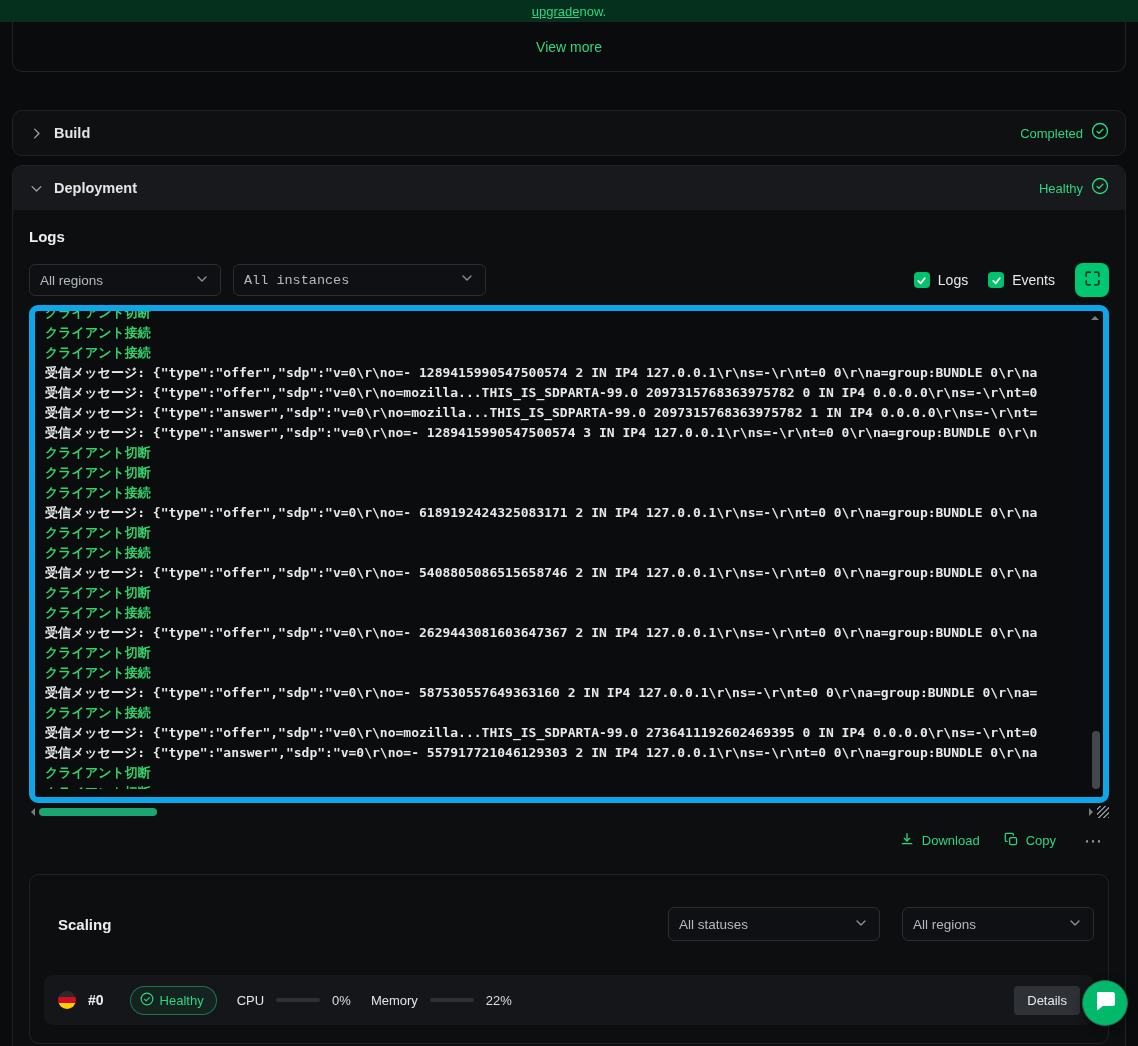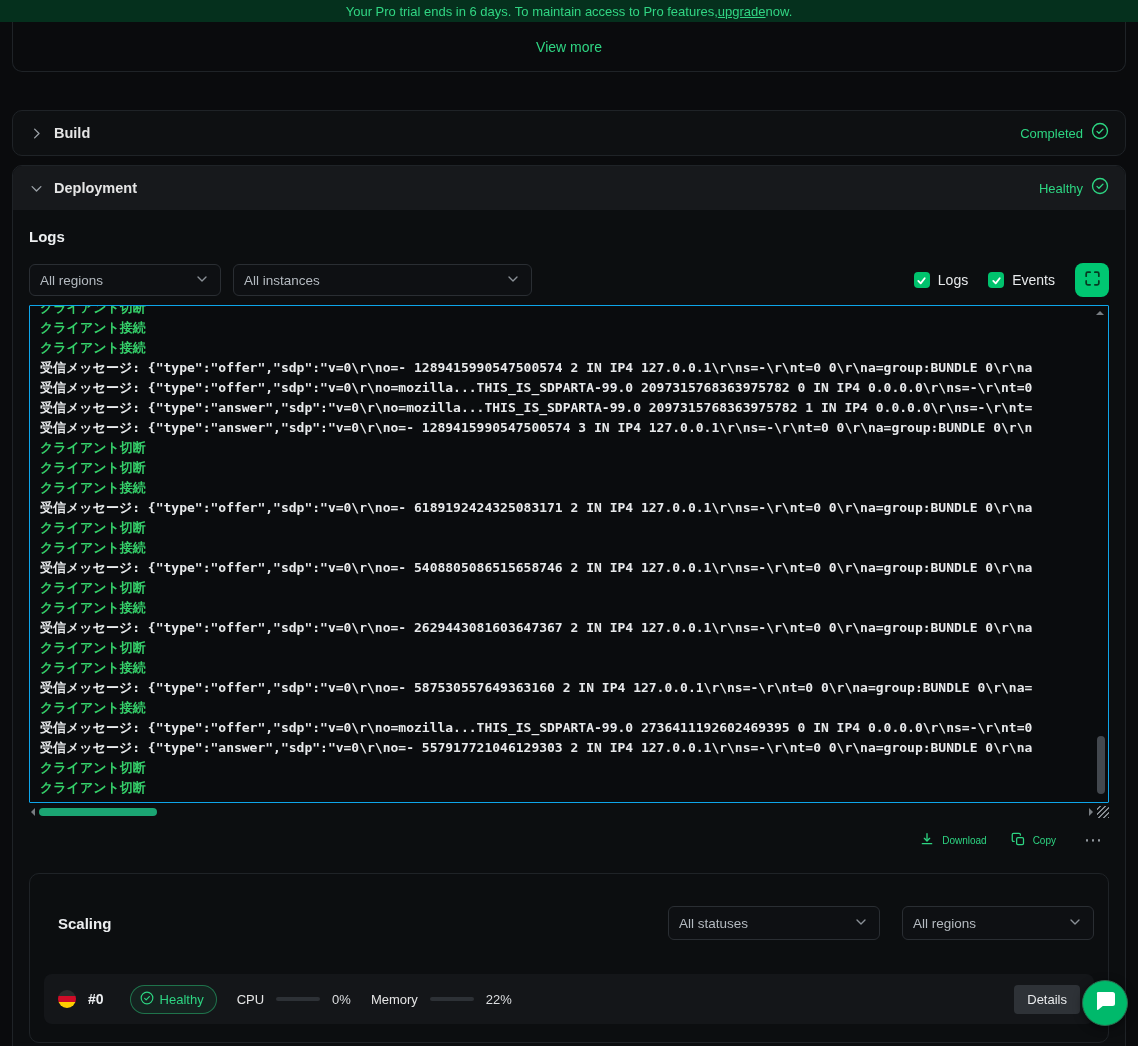--- a/index.html
+++ b/index.html
@@ -46,35 +46,35 @@
   .deployment-body { padding:16px; }
   .logs-title { font-size:15px; font-weight:700; margin-top:2px; color:#eceef0; }
   
   .filters { display:flex; align-items:center; margin-top:18px; gap:12px; }
   .select {
     height:32px; background:#0e1013; border:1px solid #2a2e33; border-radius:6px;
     display:flex; align-items:center; justify-content:space-between;
     padding:0 10px; color:#b4bac0; font-size:13.5px; cursor:pointer;
   }
   .select-regions { width:192px; }
-  .select-instances { width:299px; }
+  .select-instances { width:253px;font-family:Liberation Mono, monospace; }
   .filters-right { margin-left:auto; display:flex; align-items:center; gap:20px; }
   .cb-group { display:flex; align-items:center; gap:8px; cursor:pointer; }
   .checkbox {
     width:16px; height:16px; border-radius:4px; background:#00c26d;
     display:flex; align-items:center; justify-content:center;
   }
   .cb-label { font-size:14px; color:#e8eaec; }
   .fullscreen-btn {
     width:34px; height:34px; border-radius:8px; background:#00c772;
     display:flex; align-items:center; justify-content:center; cursor:pointer; border:none;
   }
   
   .log-box {
-    margin-top:8px; height:498px; border:1px solid #0ea5e9; border-radius:1px;
+    margin-top:8px; height:498px; border:6px solid #0ea5e9; border-radius:9px;
     background:#0a0c0e; position:relative; overflow:hidden;
   }
   .log-lines {
     height:100%; overflow:hidden; padding-left:10px; margin-top:-8px;
     font-family:"DejaVu Sans Mono", monospace; font-size:13px; line-height:20px; font-weight:700;
     white-space:nowrap;
   }
   .log-green { color:#35d06a; }
   .log-white { color:#e7e9eb; }
   .v-scroll-thumb {
@@ -97,21 +97,21 @@
   .corner-grip {
     position:absolute; right:0; width:12px; height:12px; opacity:.85;
     background:repeating-linear-gradient(135deg, transparent 0 2px, #9aa0a6 2px 3.5px);
     cursor:nwse-resize;
   }
   
   .log-actions {
     display:flex; justify-content:flex-end; align-items:center; gap:24px;
     padding:13px 2px 10px;
   }
-  .action-link { display:flex; align-items:center; gap:7px; color:#2dd582; font-size:10px; cursor:pointer; }
+  .action-link { display:flex; align-items:center; gap:7px; color:#2dd582; font-size:13px; cursor:pointer; }
   .more-btn { color:#9aa0a6; font-size:18px; line-height:10px; cursor:pointer; padding:0 4px; letter-spacing:1px; }
   
   .scaling-card { margin-top:14px; border:1px solid #1f2327; border-radius:10px; padding:32px 14px 18px; }
   .scaling-header { display:flex; align-items:center; }
   .scaling-title { font-size:15px; font-weight:700; margin-left:14px; color:#eceef0; }
   .scaling-filters { margin-left:auto; display:flex; gap:22px; }
   .select-statuses { width:212px; height:34px; }
   .select-scaling-regions { width:192px; height:34px; }
   .instance-row {
     margin-top:34px; height:50px; background:#141619; border-radius:8px;
@@ -139,21 +139,20 @@
   .chat-bubble {
     position:absolute; right:10px; bottom:20px; width:46px; height:46px; border-radius:50%;
     background:#00b96b; display:flex; align-items:center; justify-content:center;
     box-shadow:0 2px 8px rgba(0,0,0,.5); cursor:pointer; border:1px solid #2a6a4d;
   }
 </style>
 </head>
 <body>
 
 <div class="banner">
-  <span>Your Pro trial ends in 6 days. To maintain access to Pro features, </span>
     <a>upgrade</a>
     <span> now.</span>
 </div>
 
 <div class="viewmore-card">
   <span class="link">View more</span>
 </div>
 
 <div class="spacer"></div>
 

